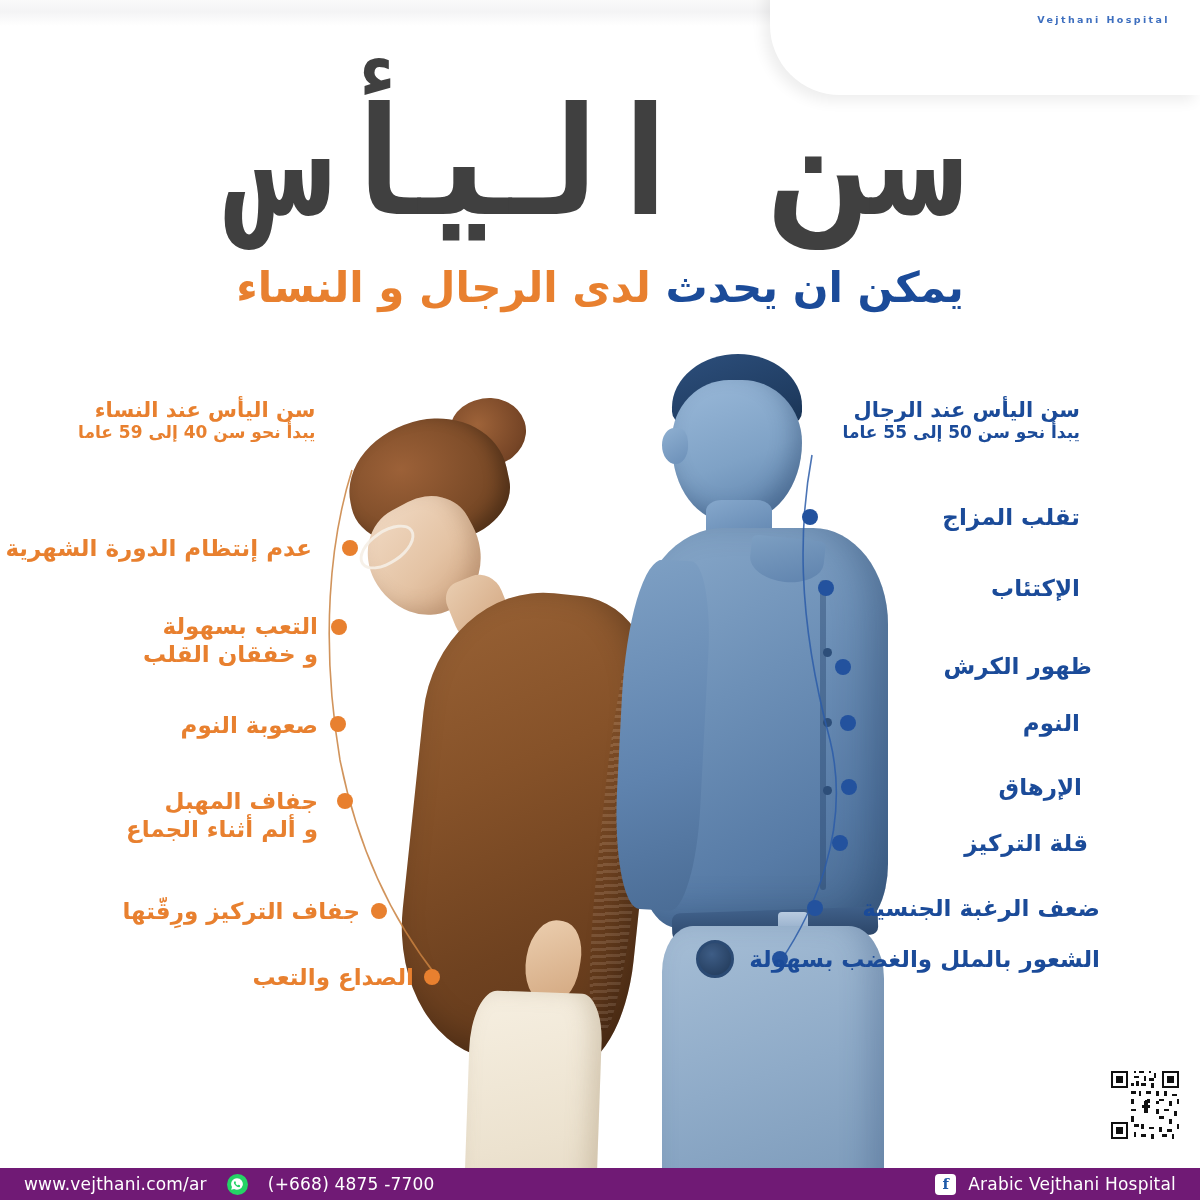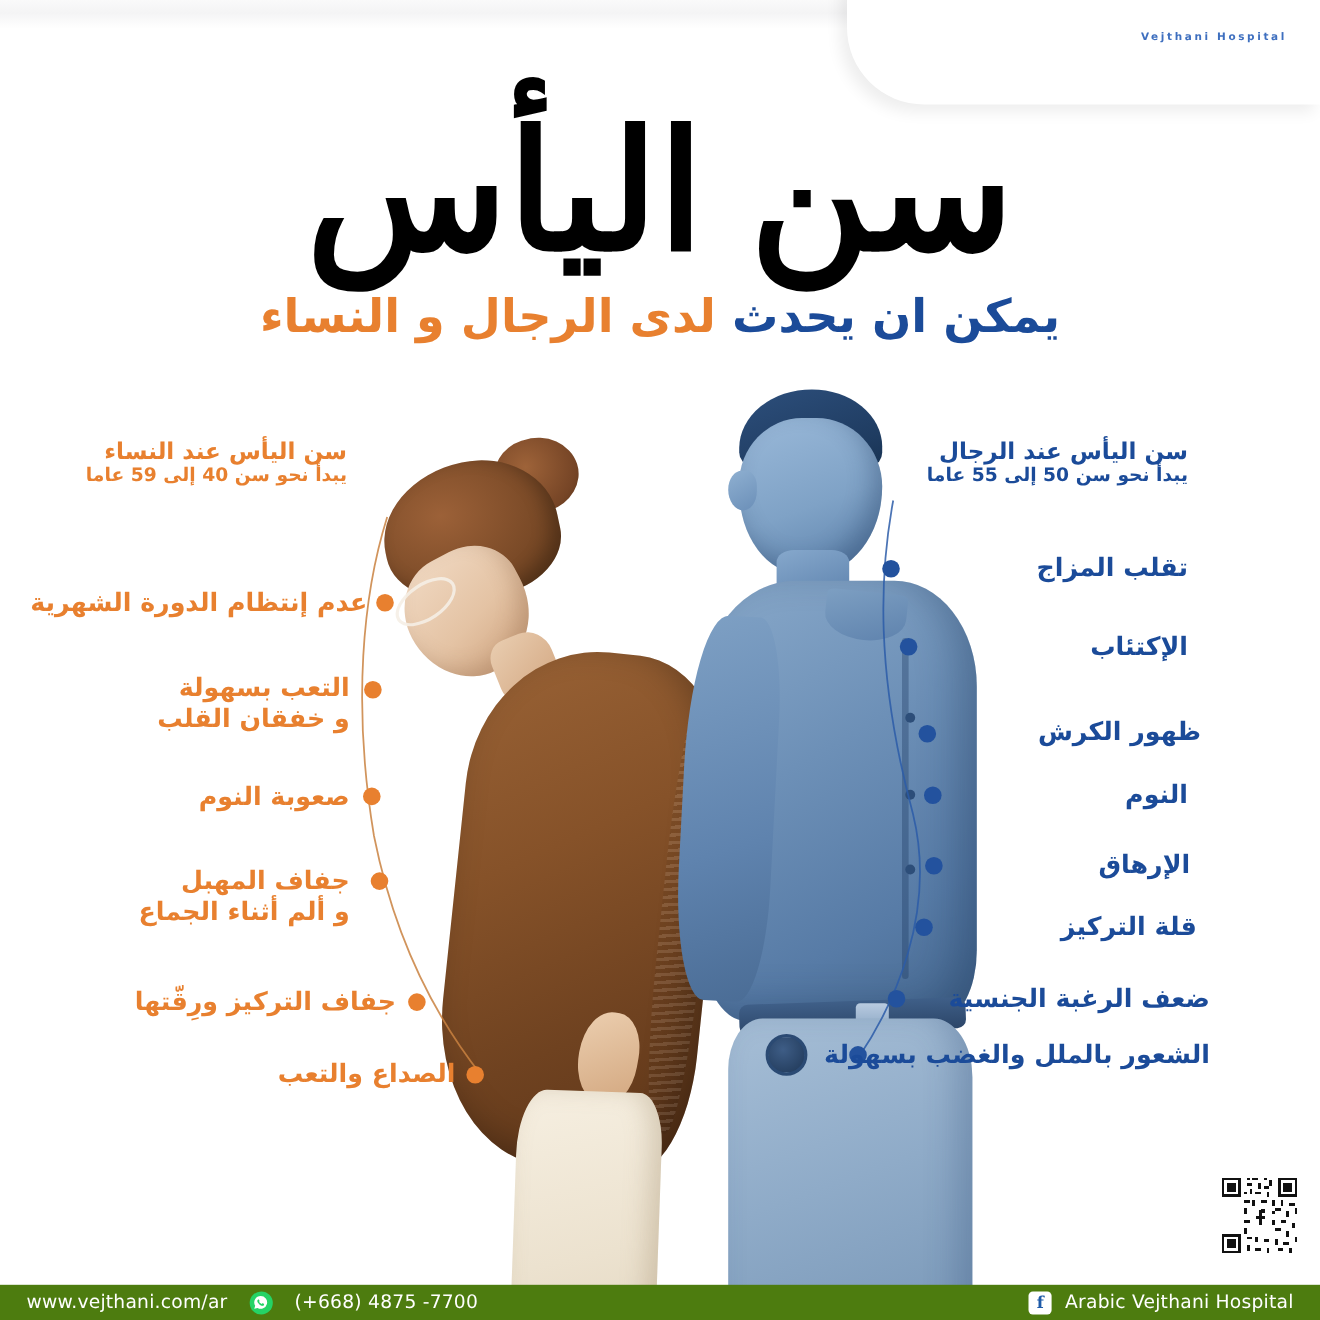--- a/index.html
+++ b/index.html
@@ -41,36 +41,36 @@
   .logo-v{
     position:relative;width:44px;height:44px;
   }
   .logo-v svg{display:block}
   .logo-word{
     font-family:"DejaVu Sans","Liberation Sans",sans-serif;
     font-size:35px;font-weight:700;letter-spacing:1.5px;
     color:#17479E;line-height:.95;
   }
   .logo-sub{
-    margin-top:14px;margin-right:2px;
+    margin-top:0;margin-right:2px;
     font-size:9.5px;letter-spacing:2.4px;font-weight:700;
     color:#3E6FBF;
   }
 
   
   .headline{
     position:absolute;left:0;top:96px;width:1200px;
     text-align:center;
     direction:rtl;
   }
   .headline .h1{
     font-size:150px;font-weight:800;line-height:1.05;
-    color:#000000;
+    color:#404040;
     letter-spacing:-2px;
-    font-family:Liberation Sans, sans-serif;
+    font-family:Liberation Mono, monospace;
   }
   .headline .h2{
     margin-top:10px;
     font-size:42px;font-weight:800;line-height:1.15;
     font-family:"DejaVu Sans","Liberation Sans",sans-serif;
     direction:rtl;
   }
   .h2 .blue{color:#1B4B99;}
   .h2 .orange{color:#E8802F;}
 
@@ -244,21 +244,21 @@
   
   .qr{
     position:absolute;right:18px;bottom:58px;width:74px;height:74px;
     background:#ffffff;
   }
   .qr svg{display:block}
 
   
   .footer{
     position:absolute;left:0;bottom:0;width:1200px;height:32px;
-    background:#4d7c0f;
+    background:#701a75;
     display:flex;align-items:center;justify-content:space-between;
     padding:0 24px;box-sizing:border-box;
     color:#ffffff;
   }
   .footer-left{display:flex;align-items:center;gap:20px;}
   .footer-right{display:flex;align-items:center;gap:12px;}
   .f-text{font-size:17px;letter-spacing:.2px;color:#ffffff;}
   .wa{
     width:21px;height:21px;border-radius:50%;
     background:#25D366;display:flex;align-items:center;justify-content:center;
@@ -358,21 +358,21 @@
 
   <div class="sym sym-men" style="right:120px;top:503px;">تقلب المزاج</div>
   <div class="sym sym-men" style="right:120px;top:574px;">الإكتئاب</div>
   <div class="sym sym-men" style="right:108px;top:652px;">ظهور الكرش</div>
   <div class="sym sym-men" style="right:120px;top:709px;">النوم</div>
   <div class="sym sym-men" style="right:118px;top:773px;">الإرهاق</div>
   <div class="sym sym-men" style="right:112px;top:829px;">قلة التركيز</div>
   <div class="sym sym-men" style="right:100px;top:894px;">ضعف الرغبة الجنسية</div>
   <div class="sym sym-men" style="right:100px;top:945px;">الشعور بالملل والغضب بسهولة</div>
 
-  <div class="sym sym-women" style="left:24px;top:534px;width:310px;">عدم إنتظام الدورة الشهرية</div>
+  <div class="sym sym-women" style="left:2px;top:534px;width:310px;">عدم إنتظام الدورة الشهرية</div>
   <div class="sym sym-women" style="left:18px;top:612px;width:300px;">التعب بسهولة
 و خفقان القلب</div>
   <div class="sym sym-women" style="left:18px;top:711px;width:300px;">صعوبة النوم</div>
   <div class="sym sym-women" style="left:18px;top:787px;width:300px;">جفاف المهبل
 و ألم أثناء الجماع</div>
   <div class="sym sym-women" style="left:40px;top:897px;width:320px;">جفاف التركيز ورِقّتها</div>
   <div class="sym sym-women" style="left:94px;top:963px;width:320px;">الصداع والتعب</div>
 
   <div class="qr">
     <svg width="74" height="74" viewBox="0 0 29 29" shape-rendering="crispEdges">

